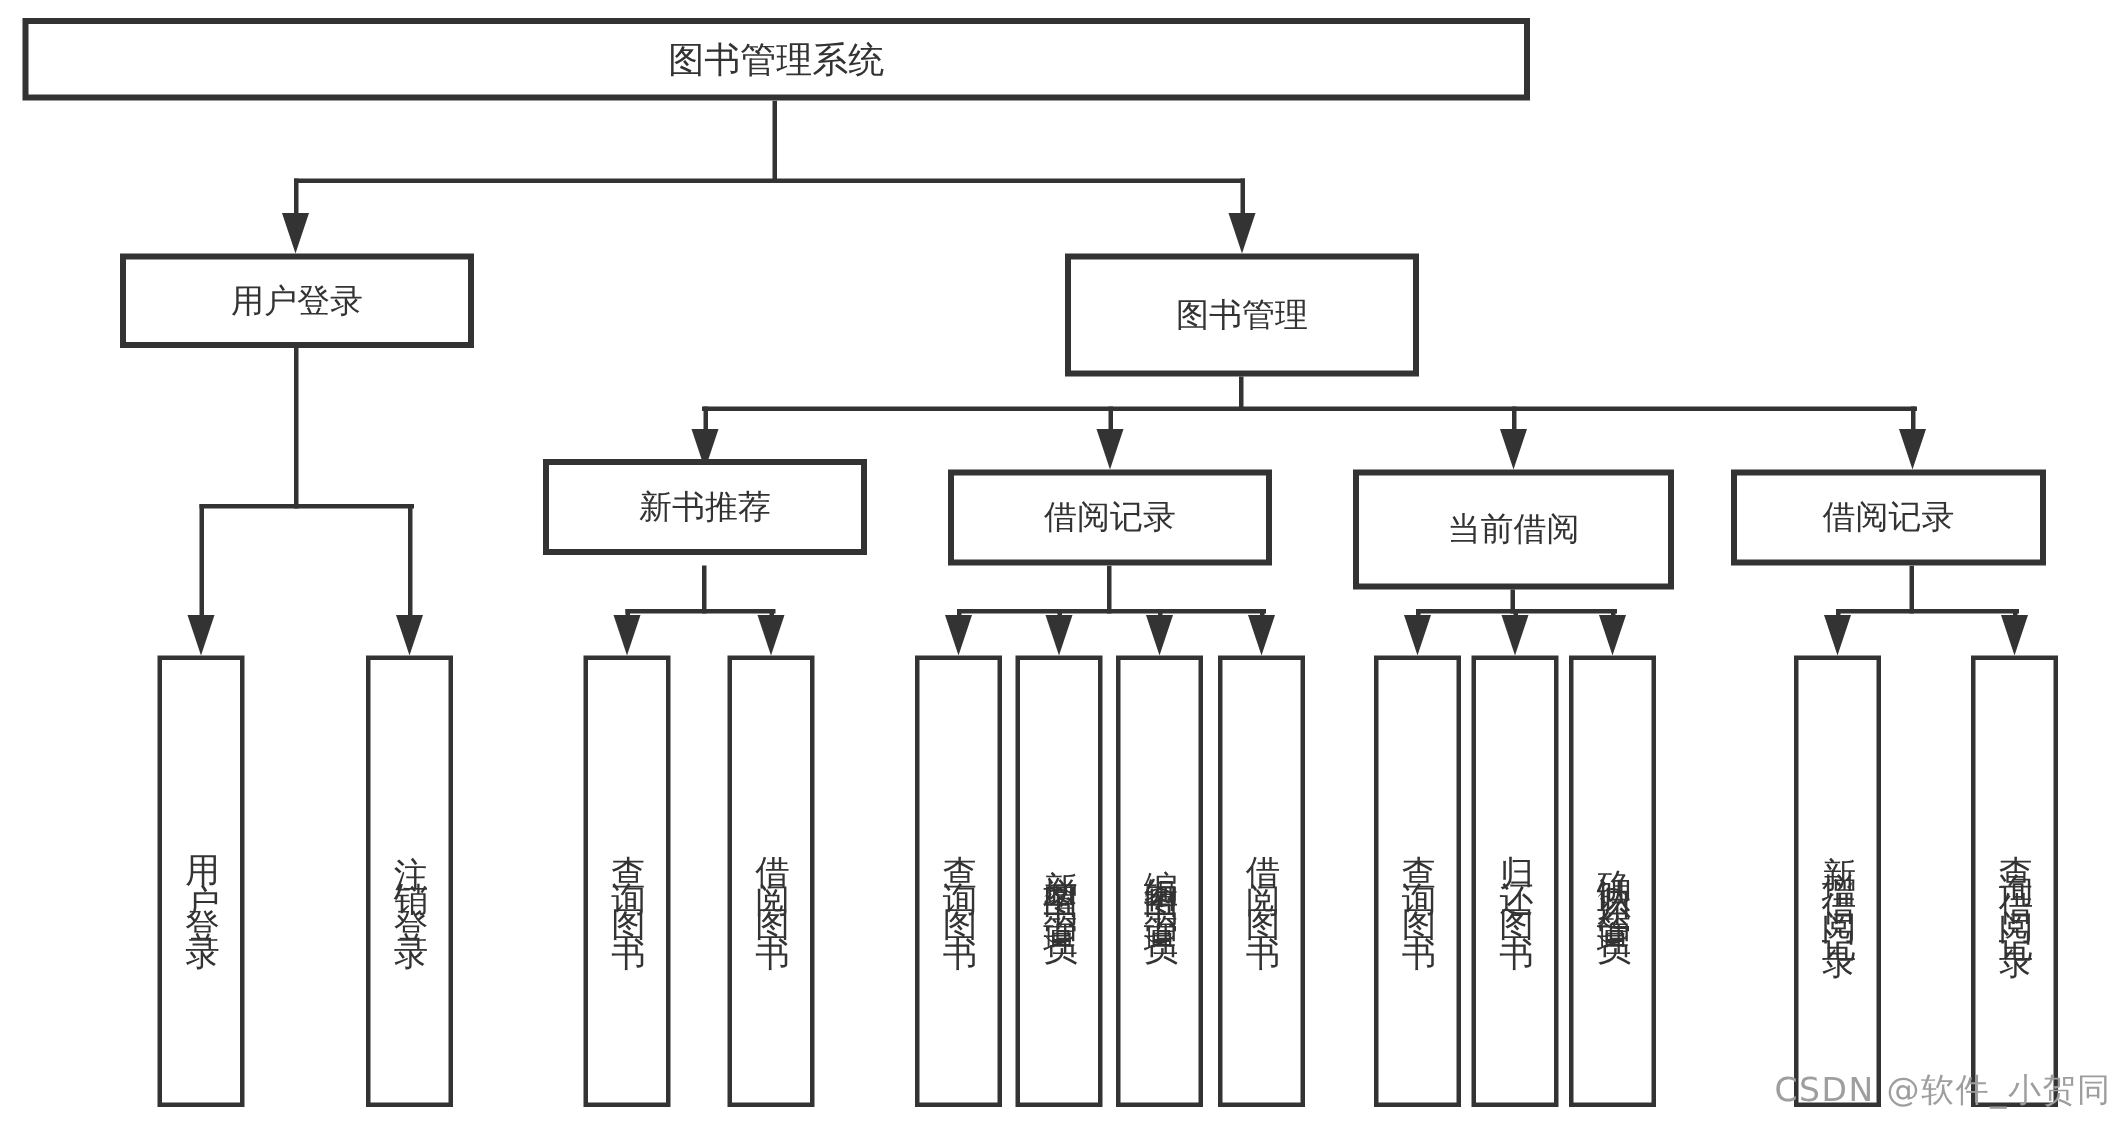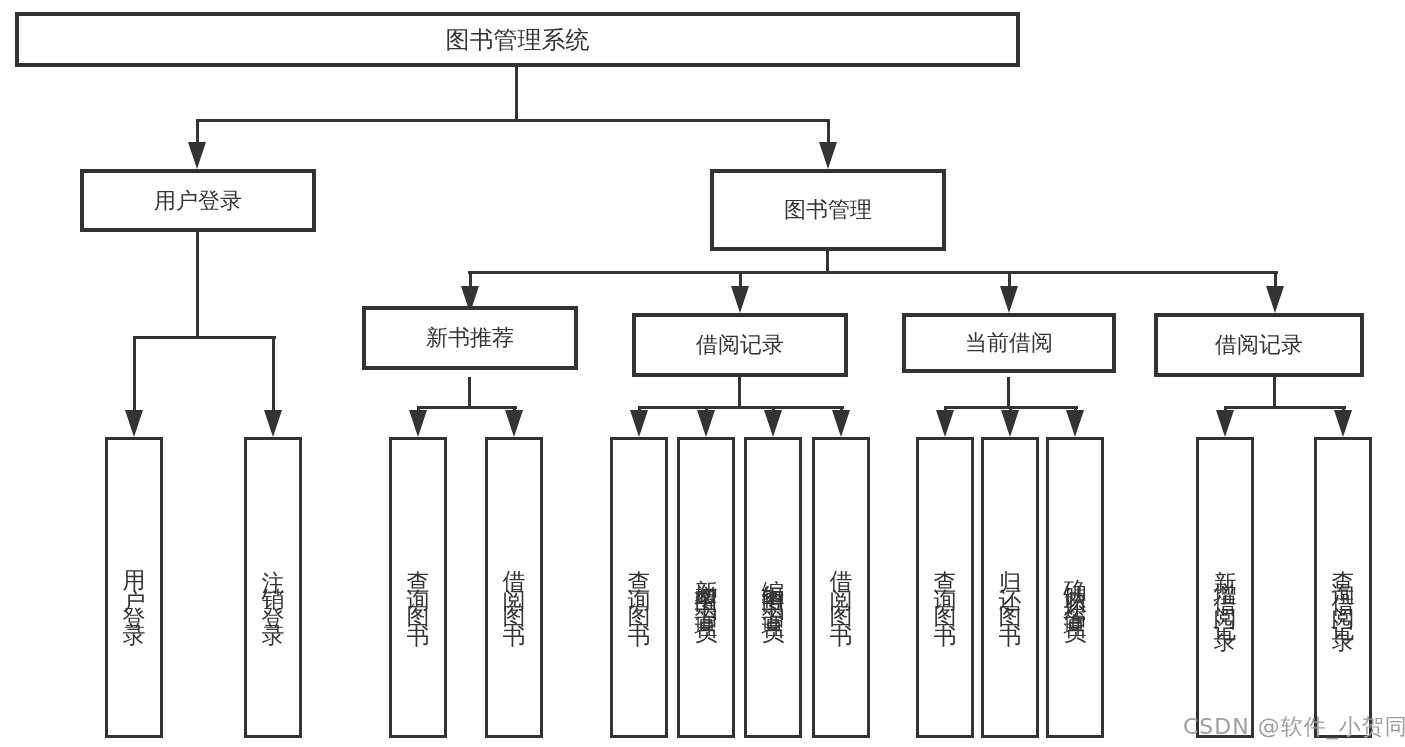--- a/index.html
+++ b/index.html
@@ -47,21 +47,21 @@
   <div class="node thick" style="left:710px;top:169px;width:236px;height:82px">
     <span class="hlabel">图书管理</span>
   </div>
 
   <div class="node thick" style="left:362px;top:306px;width:216px;height:64px">
     <span class="hlabel">新书推荐</span>
   </div>
   <div class="node thick" style="left:632px;top:313px;width:216px;height:64px">
     <span class="hlabel">借阅记录</span>
   </div>
-  <div class="node thick" style="left:902px;top:313px;width:214px;height:60px">
+  <div class="node thick" style="left:902px;top:313px;width:214px;height:80px">
     <span class="hlabel">当前借阅</span>
   </div>
   <div class="node thick" style="left:1154px;top:313px;width:210px;height:64px">
     <span class="hlabel">借阅记录</span>
   </div>
 
   <div class="node" style="left:105px;top:437px;width:58px;height:301px">
     <span class="vlabel s4">用户登录</span>
   </div>
   <div class="node" style="left:244px;top:437px;width:58px;height:301px">

